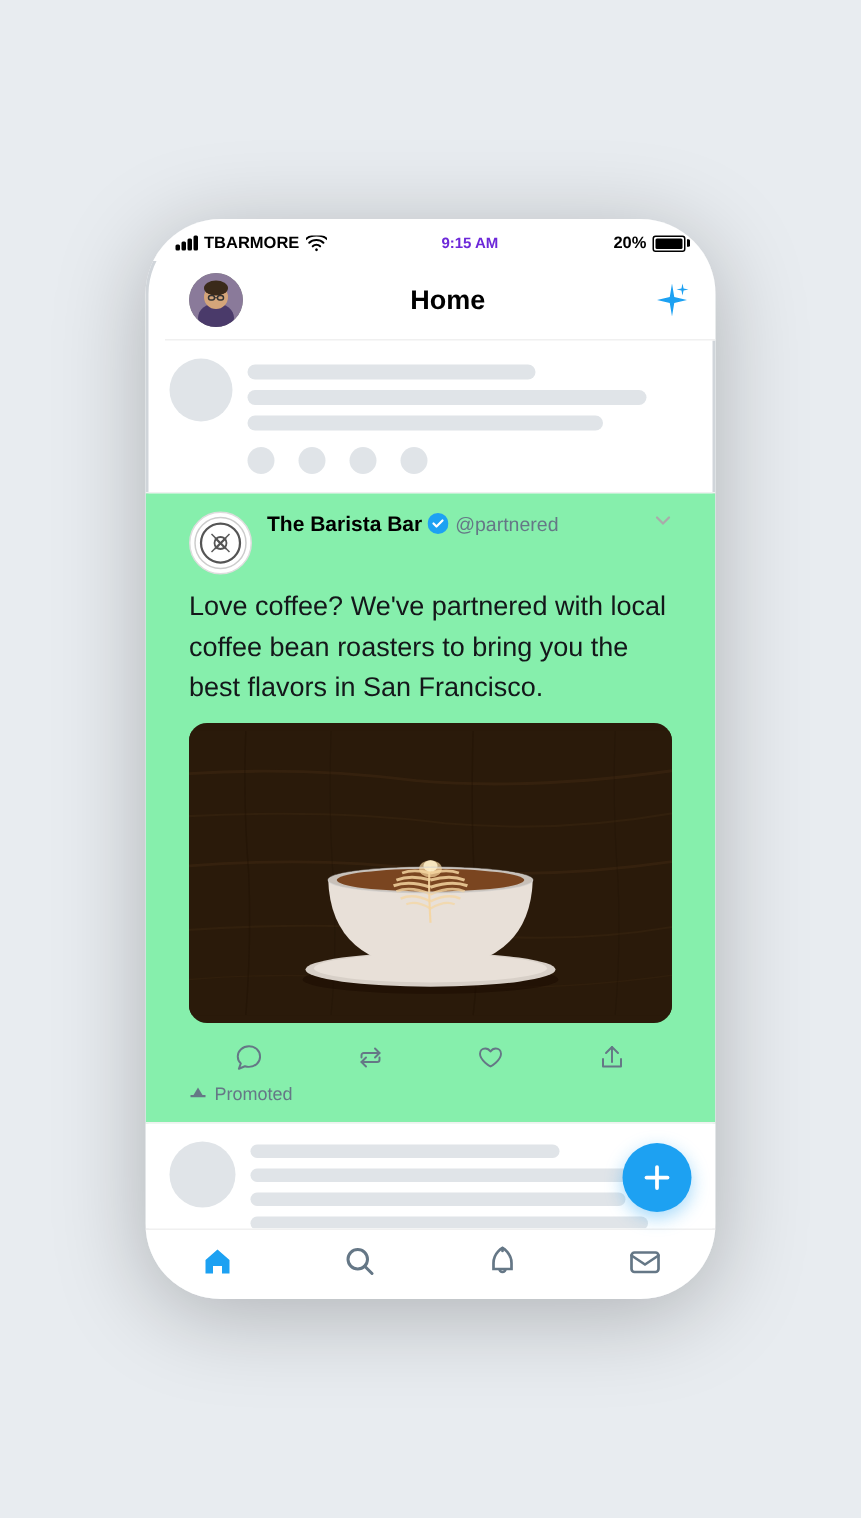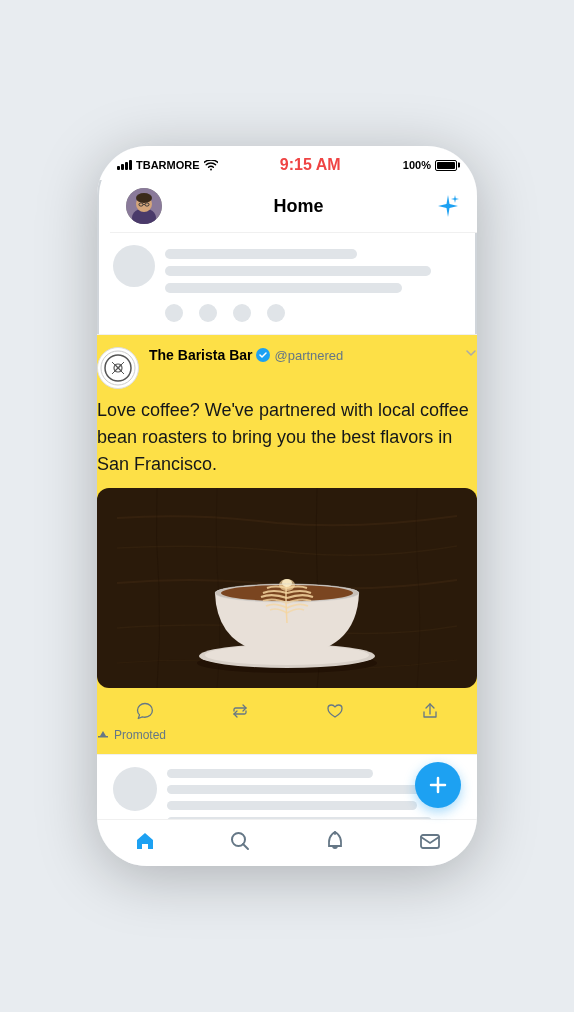--- a/index.html
+++ b/index.html
@@ -60,23 +60,23 @@
       font-size: 11px;
       font-weight: 600;
       color: #000;
     }
 
     .wifi-icon {
       font-size: 10px;
     }
 
     .status-time {
-      font-size: 16px;
+      font-size: 10px;
       font-weight: 600;
-      color: #ef4444;
+      color: #6d28d9;
     }
 
     .status-right {
       display: flex;
       align-items: center;
       gap: 4px;
       font-size: 11px;
       font-weight: 600;
       color: #000;
     }
@@ -191,23 +191,23 @@
 
     .skeleton-dot {
       width: 18px;
       height: 18px;
       border-radius: 50%;
       background: #e0e4e8;
     }
 
     
     .tweet-card {
-      padding: 12px 0;
+      padding: 12px 29px;
       border-bottom: 1px solid #f0f0f0;
-      background: #fde047;
+      background: #86efac;
     }
 
     .tweet-header {
       display: flex;
       align-items: flex-start;
       gap: 10px;
       margin-bottom: 8px;
     }
 
     .tweet-avatar {
@@ -396,21 +396,21 @@
         <svg width="14" height="11" viewBox="0 0 14 11" fill="none">
           <path d="M7 9.5L7.01 9.49" stroke="#000" stroke-width="1.8" stroke-linecap="round"></path>
           <path d="M4.5 7.2C5.1 6.6 5.9 6.2 6.9 6.2C7.9 6.2 8.8 6.6 9.4 7.2" stroke="#000" stroke-width="1.4" stroke-linecap="round"></path>
           <path d="M2.2 4.8C3.3 3.7 4.9 3 6.9 3C8.9 3 10.5 3.7 11.6 4.8" stroke="#000" stroke-width="1.4" stroke-linecap="round"></path>
           <path d="M0 2.4C1.6 0.9 4 0 7 0C10 0 12.4 0.9 14 2.4" stroke="#000" stroke-width="1.4" stroke-linecap="round"></path>
         </svg>
       </span>
     </div>
     <div class="status-time">9:15 AM</div>
     <div class="status-right">
-      <span>100%</span>
+      <span>20%</span>
       <div class="battery">
         <div class="battery-fill"></div>
       </div>
     </div>
   </div>
 
   <div class="nav-header">
     <div class="avatar-small">
 
       <svg width="36" height="36" viewBox="0 0 36 36">

